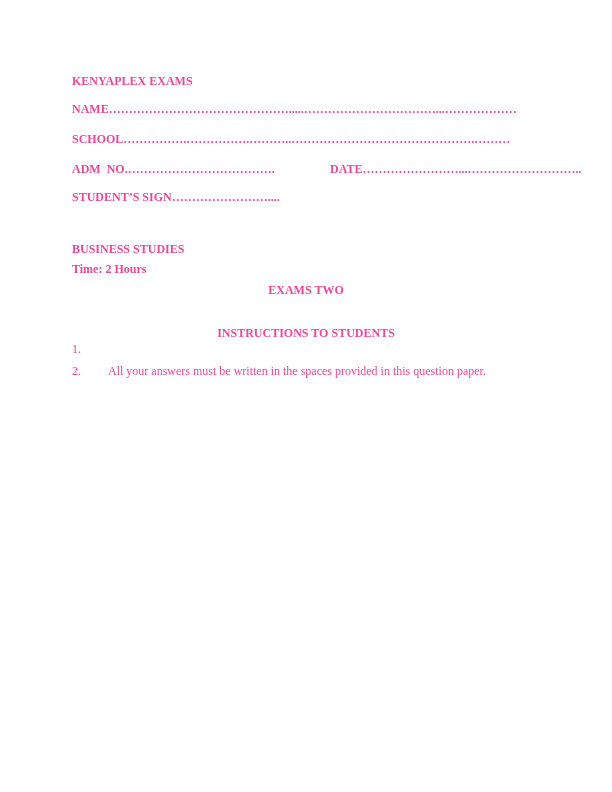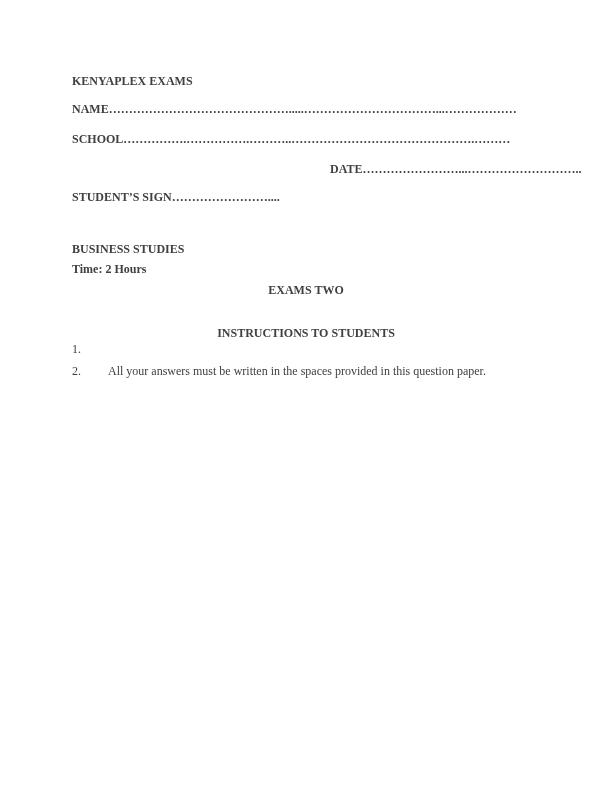--- a/index.html
+++ b/index.html
@@ -7,21 +7,21 @@
     padding: 0;
     background: #ffffff;
   }
   .page {
     position: relative;
     width: 612px;
     height: 792px;
     background: #ffffff;
     font-family: "Liberation Serif", serif;
     font-size: 12px;
-    color: #404040;
+    color: #ec4899;
     overflow: hidden;
   }
   .line {
     position: absolute;
     left: 72px;
     right: 72px;
     line-height: 14px;
     white-space: nowrap;
   }
   .bold { font-weight: bold; }
@@ -53,20 +53,21 @@
 
 <div class="page">
 
   <div class="line bold" style="top:74px">KENYAPLEX EXAMS</div>
 
   <div class="line bold" style="top:132px">SCHOOL…………….…………….………..……………………………………….………</div>
 
   <div class="line bold" style="top:102px">NAME……………………………………….....……………………………...………………</div>
 
   <div class="line bold" style="top:162px">
+    <span>ADM&nbsp;&nbsp;NO.……………………………….</span>
     <span class="date-pos">DATE……………………...………………………..</span>
   </div>
 
   <div class="line bold" style="top:242px">BUSINESS STUDIES</div>
 
   <div class="line bold" style="top:190px">STUDENT’S SIGN……………………....</div>
 
   <div class="line bold" style="top:262px">Time: 2 Hours</div>
 
   <div class="line bold center" style="top:283px">EXAMS TWO</div>

